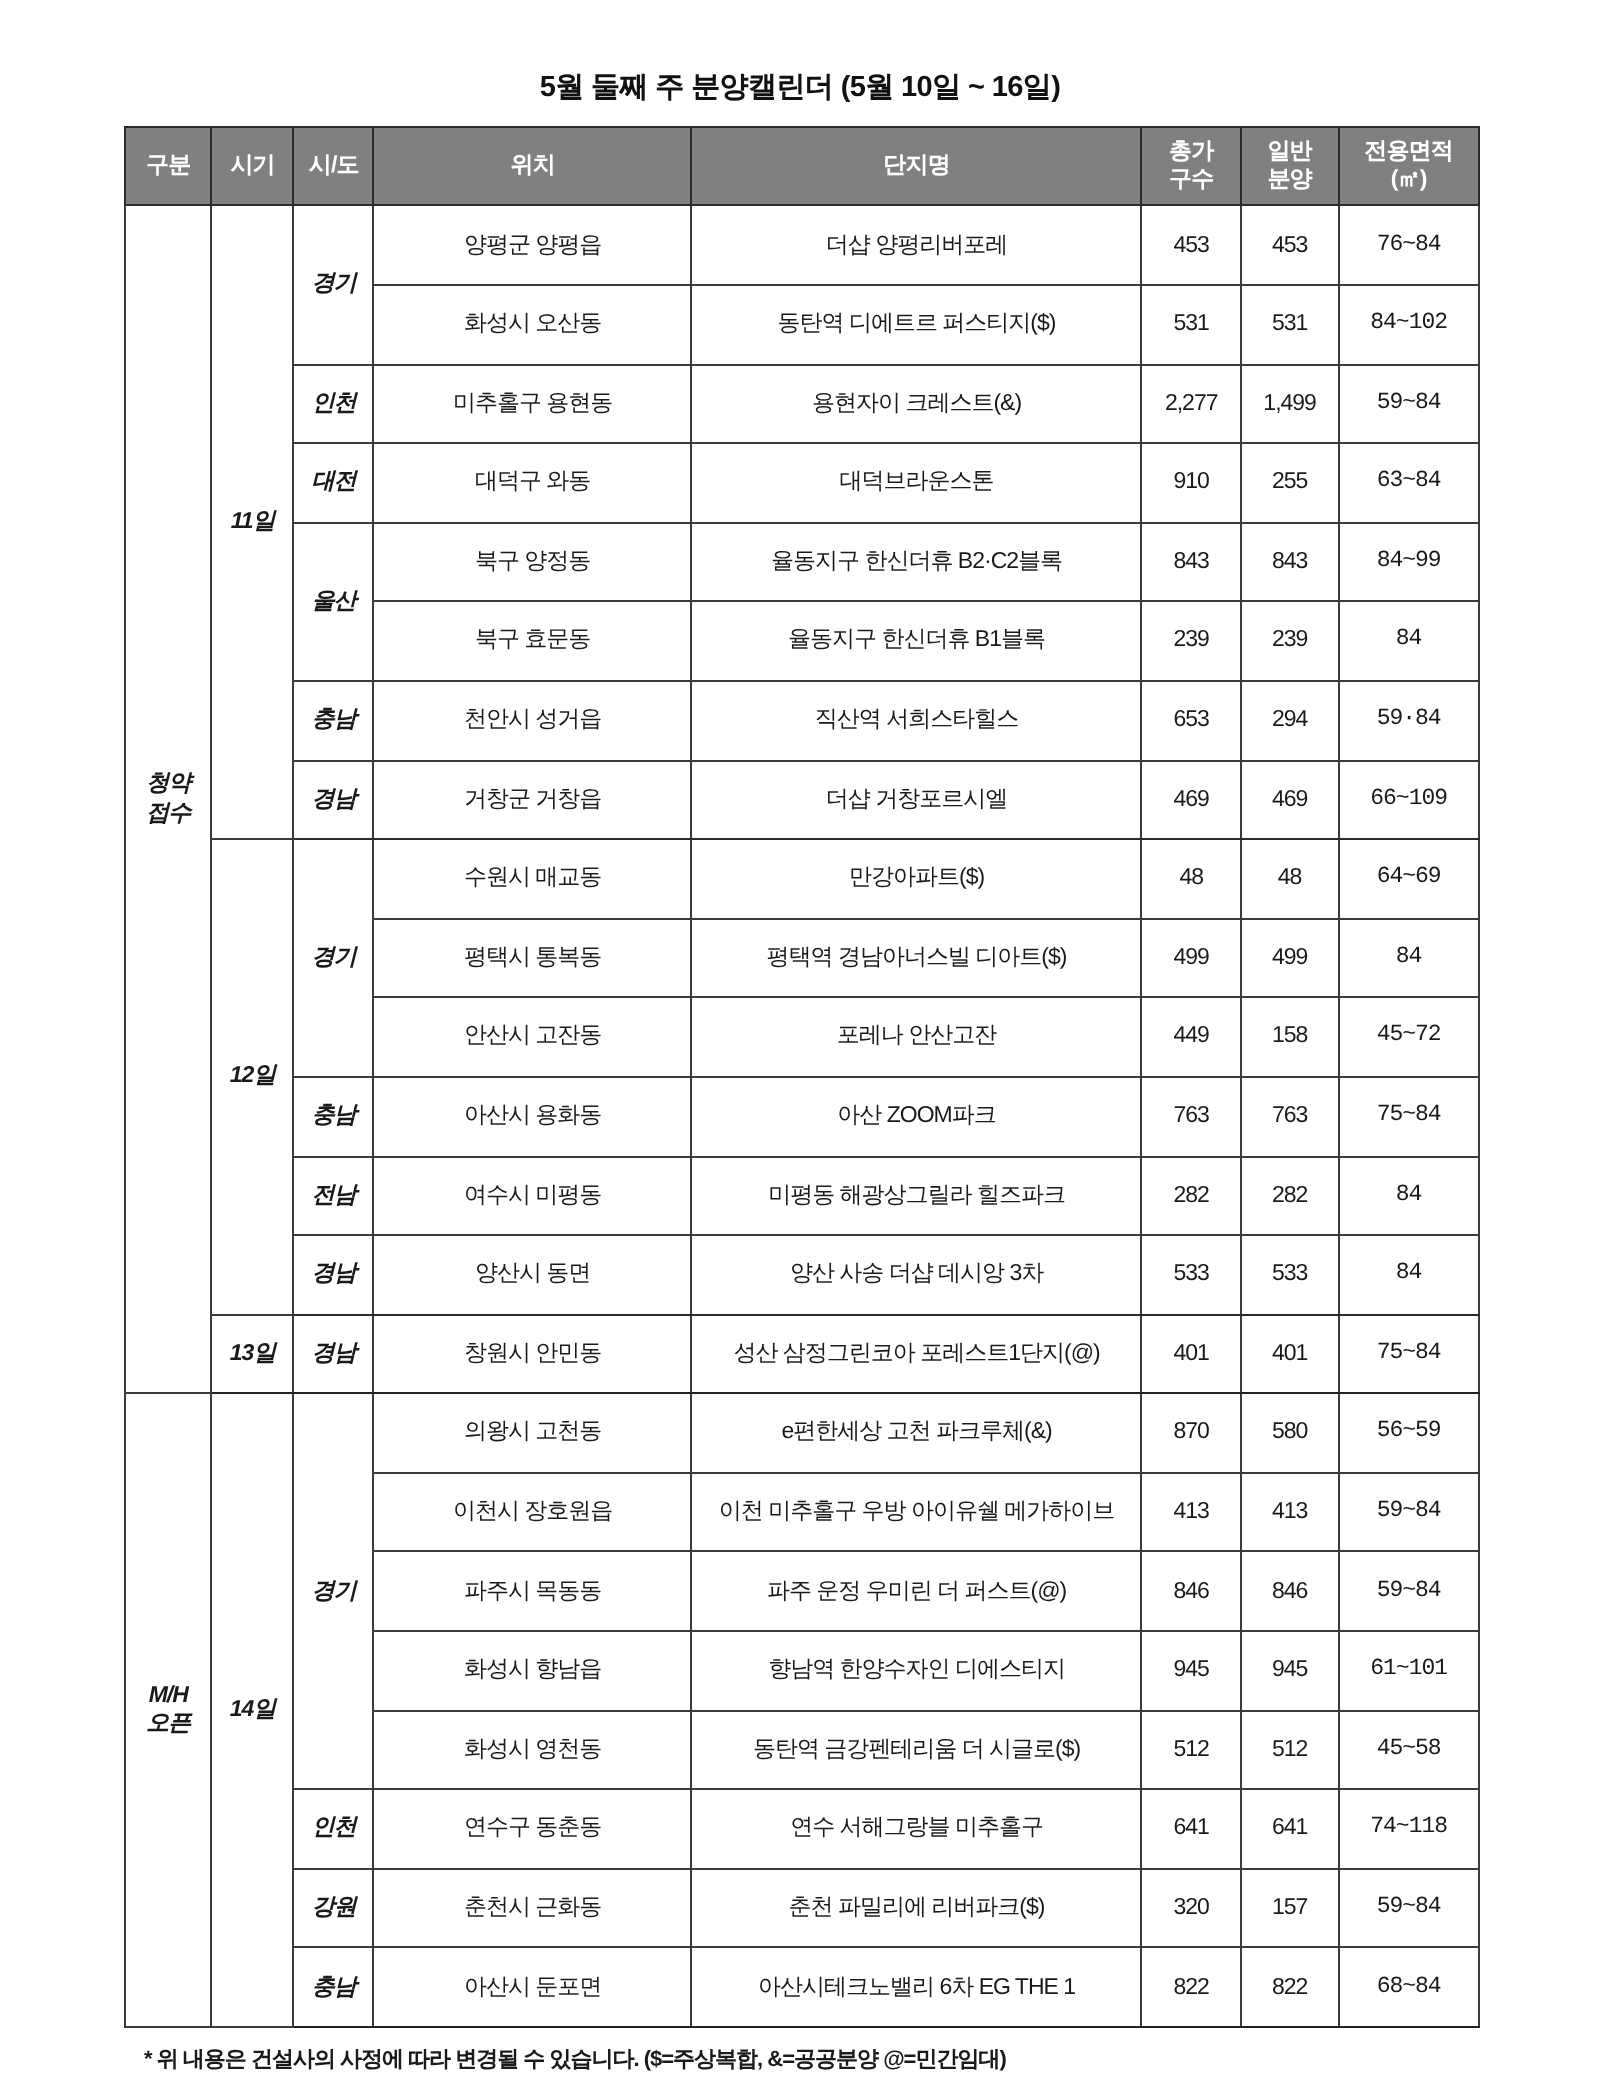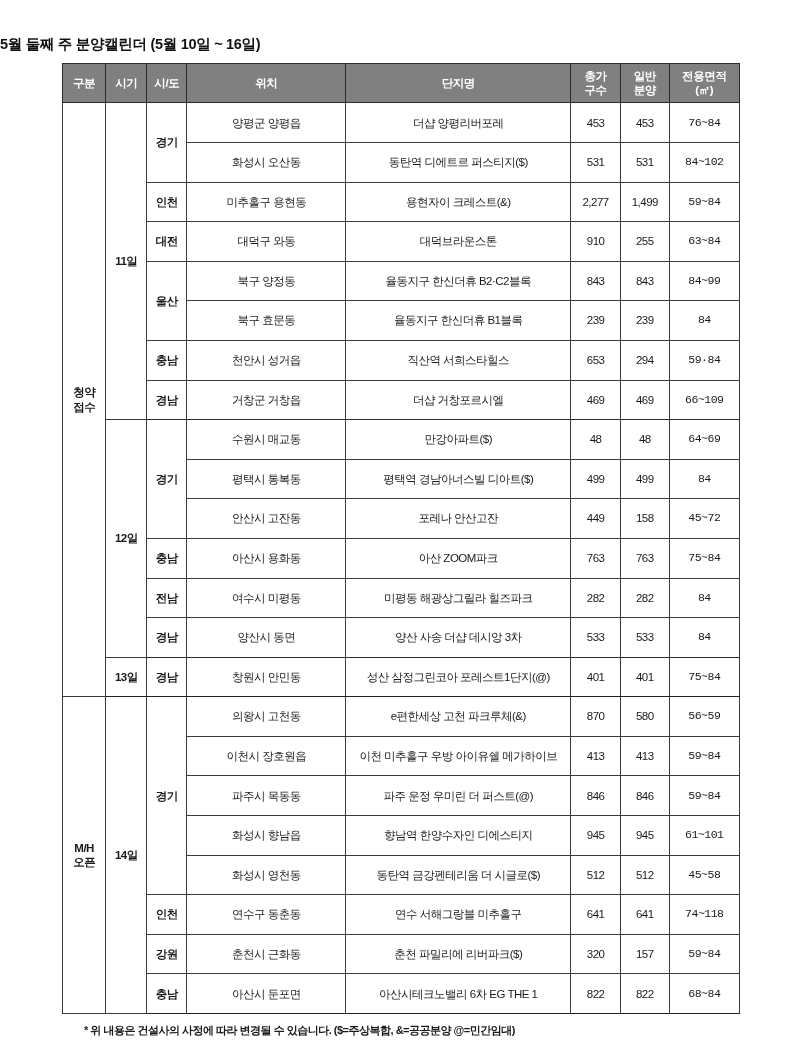--- a/index.html
+++ b/index.html
@@ -16,20 +16,21 @@
     overflow: hidden;
   }
   .page {
     width: 800px;
     height: 1045px;
     box-sizing: border-box;
     padding: 0;
     position: relative;
   }
   .title {
+    text-align: center;
     font-size: 14.5px;
     font-weight: bold;
     color: #111111;
     letter-spacing: -0.3px;
     margin: 0;
     padding: 36px 0 10px 0;
     line-height: 1.2;
   }
   .table-wrap {
     padding: 0 60px 0 62px;
@@ -62,20 +63,21 @@
     font-size: 11.5px;
     border-color: #2b2b2b;
     letter-spacing: -0.4px;
   }
   table.cal tbody td {
     height: 38.6px;
   }
   td.gubun, td.sigi, td.sido {
     font-weight: bold;
     letter-spacing: -0.8px;
+    font-style: italic;
   }
   td.gubun {
     font-size: 11.5px;
     line-height: 1.35;
     border-radius: 10px;
   }
   td.sigi {
     font-size: 11.5px;
   }
   td.sido {
@@ -109,21 +111,21 @@
   .notes {
     padding: 9px 0 0 72px;
     box-sizing: border-box;
   }
   .note {
     font-size: 11px;
     font-weight: bold;
     color: #1a1a1a;
     letter-spacing: -0.5px;
     line-height: 1.3;
-    margin: 0 0 11px 12px;
+    margin: 0 0 11px 0;
   }
   .hdr-two-line { white-space: pre-line; }
 </style>
 </head>
 <body>
 
 <div class="page">
 
   <div class="title">5월 둘째 주 분양캘린더 (5월 10일 ~ 16일)</div>
 

